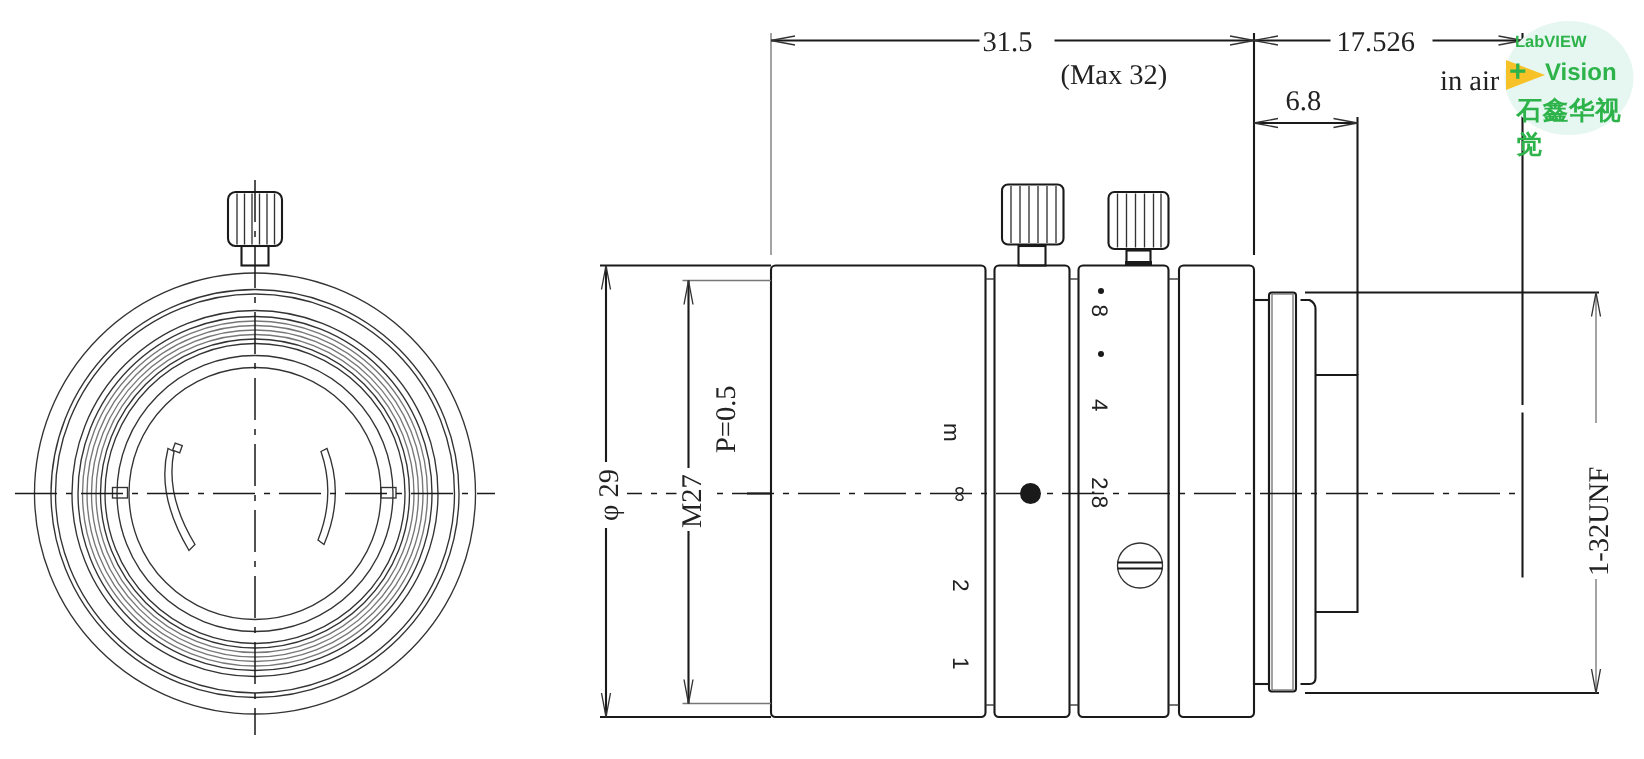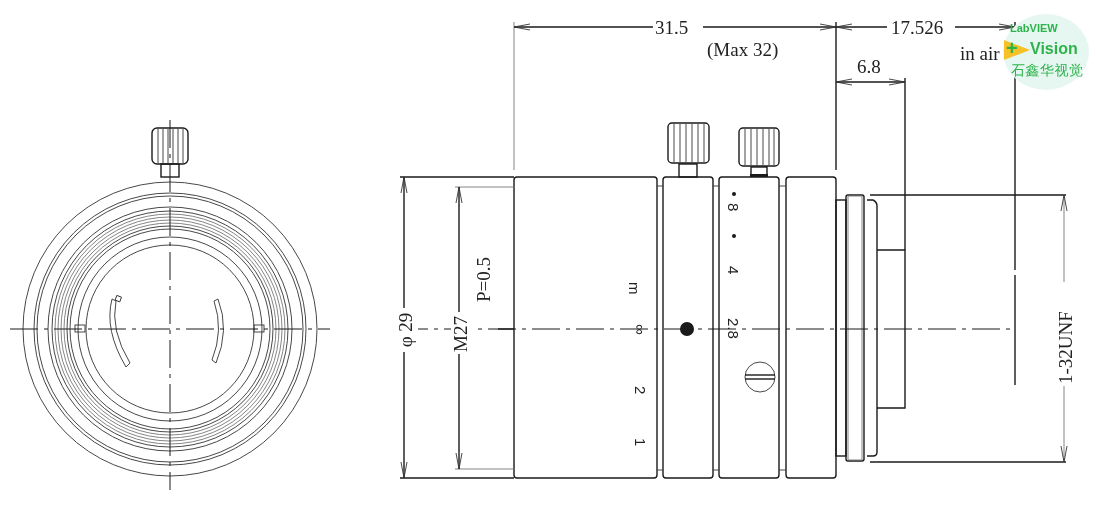--- a/index.html
+++ b/index.html
@@ -7,21 +7,21 @@
   svg { position:absolute; left:0; top:0; }
   .ln { stroke:#1a1a1a; stroke-width:1.4; fill:none; }
   .thin { stroke:#333; stroke-width:0.9; fill:none; }
   .gray { stroke:#777; stroke-width:0.9; fill:none; }
   .ctr { stroke:#1a1a1a; stroke-width:1; fill:none; stroke-dasharray:28 6 4 6; }
   .dim { font-family:"Liberation Serif", serif; font-size:19px; fill:#222; }
   .mark { font-family:"Liberation Sans", sans-serif; font-size:15px; fill:#222; }
   .logo { position:absolute; left:1003px; top:14px; width:86px; height:76px; border-radius:50%; background:#e6f7f2; }
   .logo-t1 { position:absolute; left:1010px; top:22px; font-family:"Liberation Sans", sans-serif; font-weight:bold; color:#2db34a; font-size:11px; }
   .logo-t2 { position:absolute; left:1030px; top:40px; font-family:"Liberation Sans", sans-serif; font-weight:bold; color:#2db34a; font-size:16px;text-align:center; }
-  .logo-t3 { position:absolute; left:1011px; top:62px; font-family:"DejaVu Sans", sans-serif; font-weight:normal; color:#2db34a; font-size:14px; letter-spacing:0.5px; }
+  .logo-t3 { position:absolute; left:1011px; top:62px; font-family:"DejaVu Sans", sans-serif; font-weight:bold; color:#2db34a; font-size:17px; letter-spacing:0.5px; }
   .logo-tri { position:absolute; left:1004px; top:40px; width:0; height:0; border-top:10px solid transparent; border-bottom:10px solid transparent; border-left:26px solid #f7c227; }
   .logo-plus { position:absolute; left:1006px; top:37px; font-family:"Liberation Sans", sans-serif; font-weight:bold; color:#2db34a; font-size:20px; }
 </style>
 </head>
 <body>
 
 <svg width="1096" height="506" viewBox="0 0 1096 506">
 
   <g>
 

